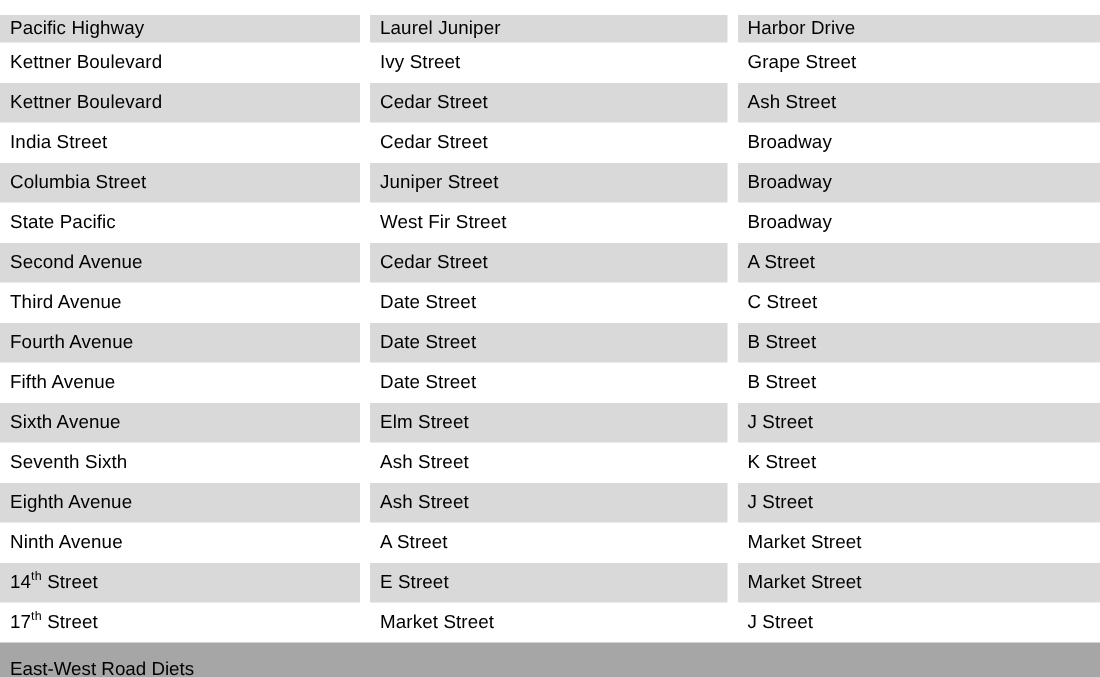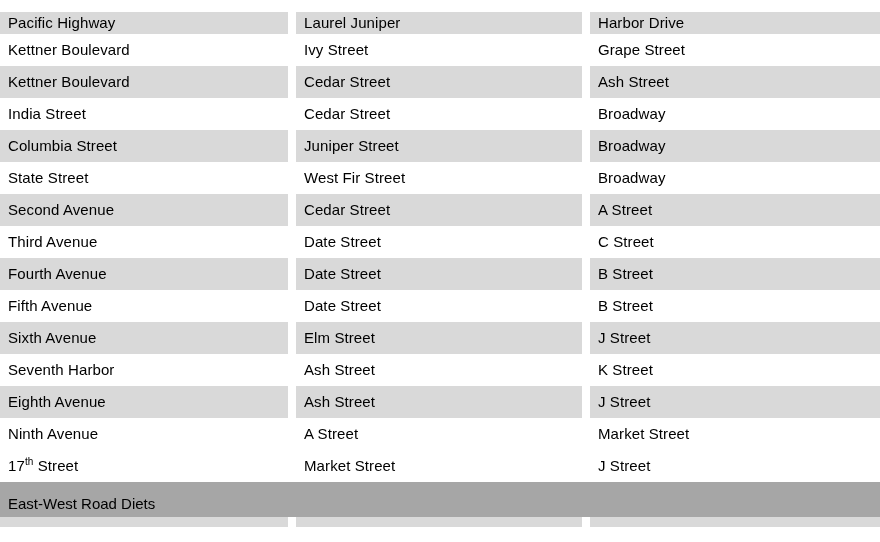--- a/index.html
+++ b/index.html
@@ -131,21 +131,21 @@
 
       <tr class="row shade">
         <td class="cell col1">Columbia Street</td>
         <td class="cell gap"></td>
         <td class="cell col2">Juniper Street</td>
         <td class="cell gap"></td>
         <td class="cell col3">Broadway</td>
       </tr>
 
       <tr class="row plain">
-        <td class="cell col1">State Street</td>
+        <td class="cell col1">State Pacific</td>
         <td class="cell gap"></td>
         <td class="cell col2">West Fir Street</td>
         <td class="cell gap"></td>
         <td class="cell col3">Broadway</td>
       </tr>
 
       <tr class="row shade">
         <td class="cell col1">Second Avenue</td>
         <td class="cell gap"></td>
         <td class="cell col2">Cedar Street</td>
@@ -179,21 +179,21 @@
 
       <tr class="row shade">
         <td class="cell col1">Sixth Avenue</td>
         <td class="cell gap"></td>
         <td class="cell col2">Elm Street</td>
         <td class="cell gap"></td>
         <td class="cell col3">J Street</td>
       </tr>
 
       <tr class="row plain">
-        <td class="cell col1">Seventh Harbor</td>
+        <td class="cell col1">Seventh Sixth</td>
         <td class="cell gap"></td>
         <td class="cell col2">Ash Street</td>
         <td class="cell gap"></td>
         <td class="cell col3">K Street</td>
       </tr>
 
       <tr class="row shade">
         <td class="cell col1">Eighth Avenue</td>
         <td class="cell gap"></td>
         <td class="cell col2">Ash Street</td>
@@ -202,20 +202,27 @@
       </tr>
 
       <tr class="row plain">
         <td class="cell col1">Ninth Avenue</td>
         <td class="cell gap"></td>
         <td class="cell col2">A Street</td>
         <td class="cell gap"></td>
         <td class="cell col3">Market Street</td>
       </tr>
 
+      <tr class="row shade">
+        <td class="cell col1">14<span class="sup">th</span> Street</td>
+        <td class="cell gap"></td>
+        <td class="cell col2">E Street</td>
+        <td class="cell gap"></td>
+        <td class="cell col3">Market Street</td>
+      </tr>
 
       <tr class="row plain">
         <td class="cell col1">17<span class="sup">th</span> Street</td>
         <td class="cell gap"></td>
         <td class="cell col2">Market Street</td>
         <td class="cell gap"></td>
         <td class="cell col3">J Street</td>
       </tr>
 
       <tr class="section-row">

